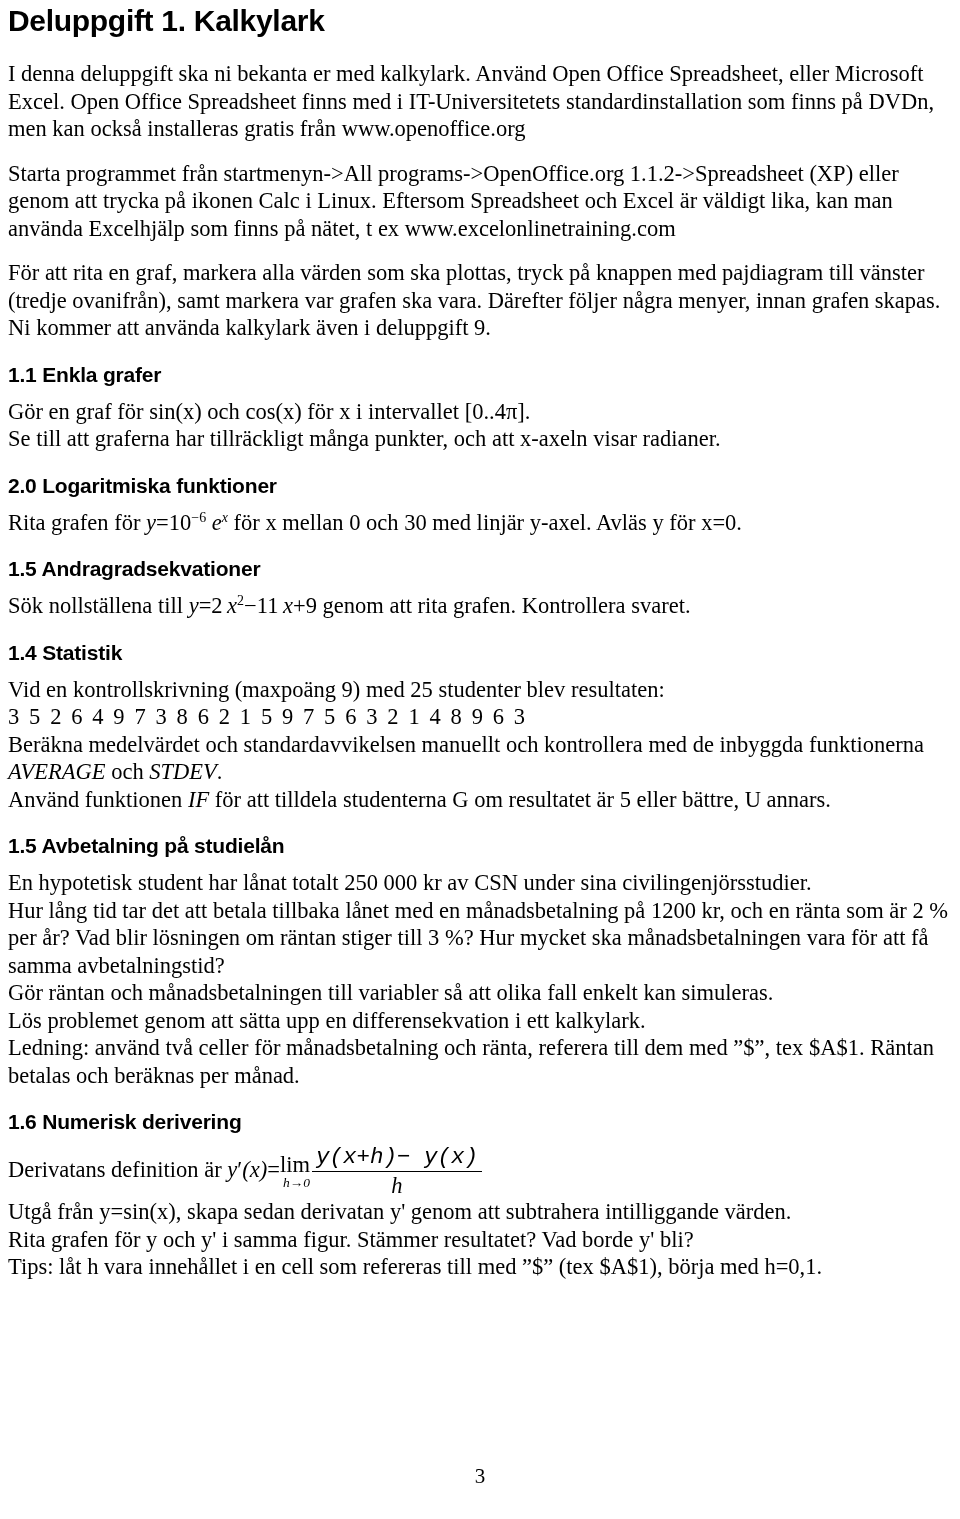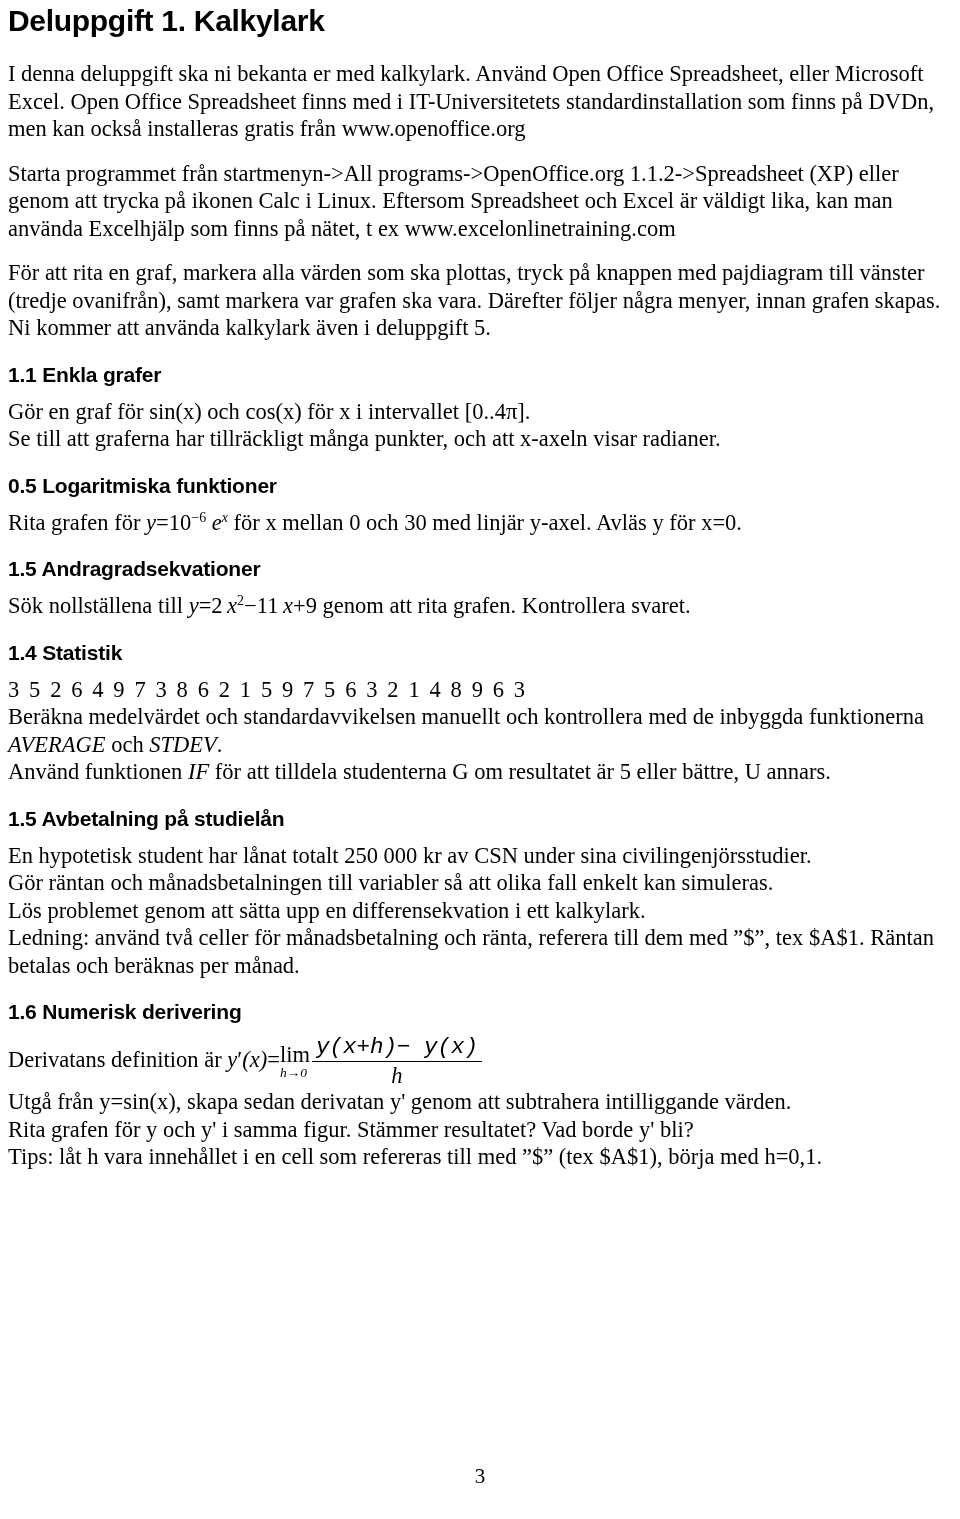--- a/index.html
+++ b/index.html
@@ -73,21 +73,21 @@
   
   .limexpr {
     display: inline-block;
     vertical-align: middle;
     white-space: nowrap;
     line-height: 1;
   }
   .limstack {
     display: inline-block;
     vertical-align: middle;
-    text-align: left;
+    text-align: right;
     line-height: 1.05;
   }
   .limstack .limtop {
     display: block;
     font-style: normal;
     font-size: 22.5px;
   }
   .limstack .limbot {
     display: block;
     font-size: 13.5px;
@@ -137,39 +137,41 @@
 
 <div class="page">
   <div class="content">
 
     <h1 class="doc-title">Deluppgift 1. Kalkylark</h1>
 
     <p class="para">I denna deluppgift ska ni bekanta er med kalkylark. Använd Open Office Spreadsheet, eller Microsoft Excel. Open Office Spreadsheet finns med i IT-Universitetets standardinstallation som finns på DVDn, men kan också installeras gratis från www.openoffice.org</p>
 
     <p class="para">Starta programmet från startmenyn-&gt;All programs-&gt;OpenOffice.org 1.1.2-&gt;Spreadsheet (XP) eller genom att trycka på ikonen Calc i Linux. Eftersom Spreadsheet och Excel är väldigt lika, kan man använda Excelhjälp som finns på nätet, t ex www.excelonlinetraining.com</p>
 
-    <p class="para">För att rita en graf, markera alla värden som ska plottas, tryck på knappen med pajdiagram till vänster (tredje ovanifrån), samt markera var grafen ska vara. Därefter följer några menyer, innan grafen skapas. Ni kommer att använda kalkylark även i deluppgift 5.</p>
+    <p class="para">För att rita en graf, markera alla värden som ska plottas, tryck på knappen med pajdiagram till vänster (tredje ovanifrån), samt markera var grafen ska vara. Därefter följer några menyer, innan grafen skapas. Ni kommer att använda kalkylark även i deluppgift 9.</p>
 
     <h2 class="sec-title">1.1 Enkla grafer</h2>
     <p class="para tight">Gör en graf för sin(x) och cos(x) för x i intervallet [0..4π].</p>
     <p class="para">Se till att graferna har tillräckligt många punkter, och att x-axeln visar radianer.</p>
 
-    <h2 class="sec-title">0.5 Logaritmiska funktioner</h2>
+    <h2 class="sec-title">2.0 Logaritmiska funktioner</h2>
     <p class="para tight"><span>Rita grafen för</span>&nbsp;<span class="math"><span class="mvar">y</span><span class="op">=</span><span class="num">10</span><sup class="num">−6</sup>&nbsp;<span class="mvar">e</span><sup class="mvar">x</sup></span>&nbsp;<span>för x mellan 0 och 30 med linjär y-axel. Avläs y för x=0.</span></p>
 
     <h2 class="sec-title">1.5 Andragradsekvationer</h2>
     <p class="para"><span>Sök nollställena till</span>&nbsp;<span class="math"><span class="mvar">y</span><span class="op">=</span><span class="num">2</span> <span class="mvar">x</span><sup class="num">2</sup><span class="op">−</span><span class="num">11</span> <span class="mvar">x</span><span class="op">+</span><span class="num">9</span></span>&nbsp;<span>genom att rita grafen. Kontrollera svaret.</span></p>
 
     <h2 class="sec-title">1.4 Statistik</h2>
+    <p class="para tight">Vid en kontrollskrivning (maxpoäng 9) med 25 studenter blev resultaten:</p>
     <p class="para tight statnums">3 5 2 6 4 9 7 3 8 6 2 1 5 9 7 5 6 3 2 1 4 8 9 6 3</p>
     <p class="para tight"><span>Beräkna medelvärdet och standardavvikelsen manuellt och kontrollera med de inbyggda funktionerna</span> <em class="fn">AVERAGE</em> <span>och</span> <em class="fn">STDEV</em><span>.</span></p>
     <p class="para"><span>Använd funktionen</span> <em class="fn">IF</em> <span>för att tilldela studenterna G om resultatet är 5 eller bättre, U annars.</span></p>
 
     <h2 class="sec-title">1.5 Avbetalning på studielån</h2>
     <p class="para tight">En hypotetisk student har lånat totalt 250 000 kr av CSN under sina civilingenjörsstudier.</p>
+    <p class="para tight">Hur lång tid tar det att betala tillbaka lånet med en månadsbetalning på 1200 kr, och en ränta som är 2 % per år? Vad blir lösningen om räntan stiger till 3 %? Hur mycket ska månadsbetalningen vara för att få samma avbetalningstid?</p>
     <p class="para tight">Gör räntan och månadsbetalningen till variabler så att olika fall enkelt kan simuleras.</p>
     <p class="para tight">Lös problemet genom att sätta upp en differensekvation i ett kalkylark.</p>
     <p class="para">Ledning: använd två celler för månadsbetalning och ränta, referera till dem med ”$”, tex $A$1. Räntan betalas och beräknas per månad.</p>
 
     <h2 class="sec-title">1.6 Numerisk derivering</h2>
     <p class="para tight"><span>Derivatans definition är</span>&nbsp;<span class="math limexpr"><span class="mvar">y</span><span class="op">′</span><span class="mvar">(x)</span><span class="op">=</span><span class="limstack"><span class="limtop">lim</span><span class="limbot">h→0</span></span><span class="frac"><span class="fnum mvar">y(x+h)− y(x)</span><span class="fden mvar">h</span></span></span></p>
     <p class="para tight">Utgå från y=sin(x), skapa sedan derivatan y' genom att subtrahera intilliggande värden.</p>
     <p class="para tight">Rita grafen för y och y' i samma figur. Stämmer resultatet? Vad borde y' bli?</p>
     <p class="para tight">Tips: låt h vara innehållet i en cell som refereras till med ”$” (tex $A$1), börja med h=0,1.</p>
 

